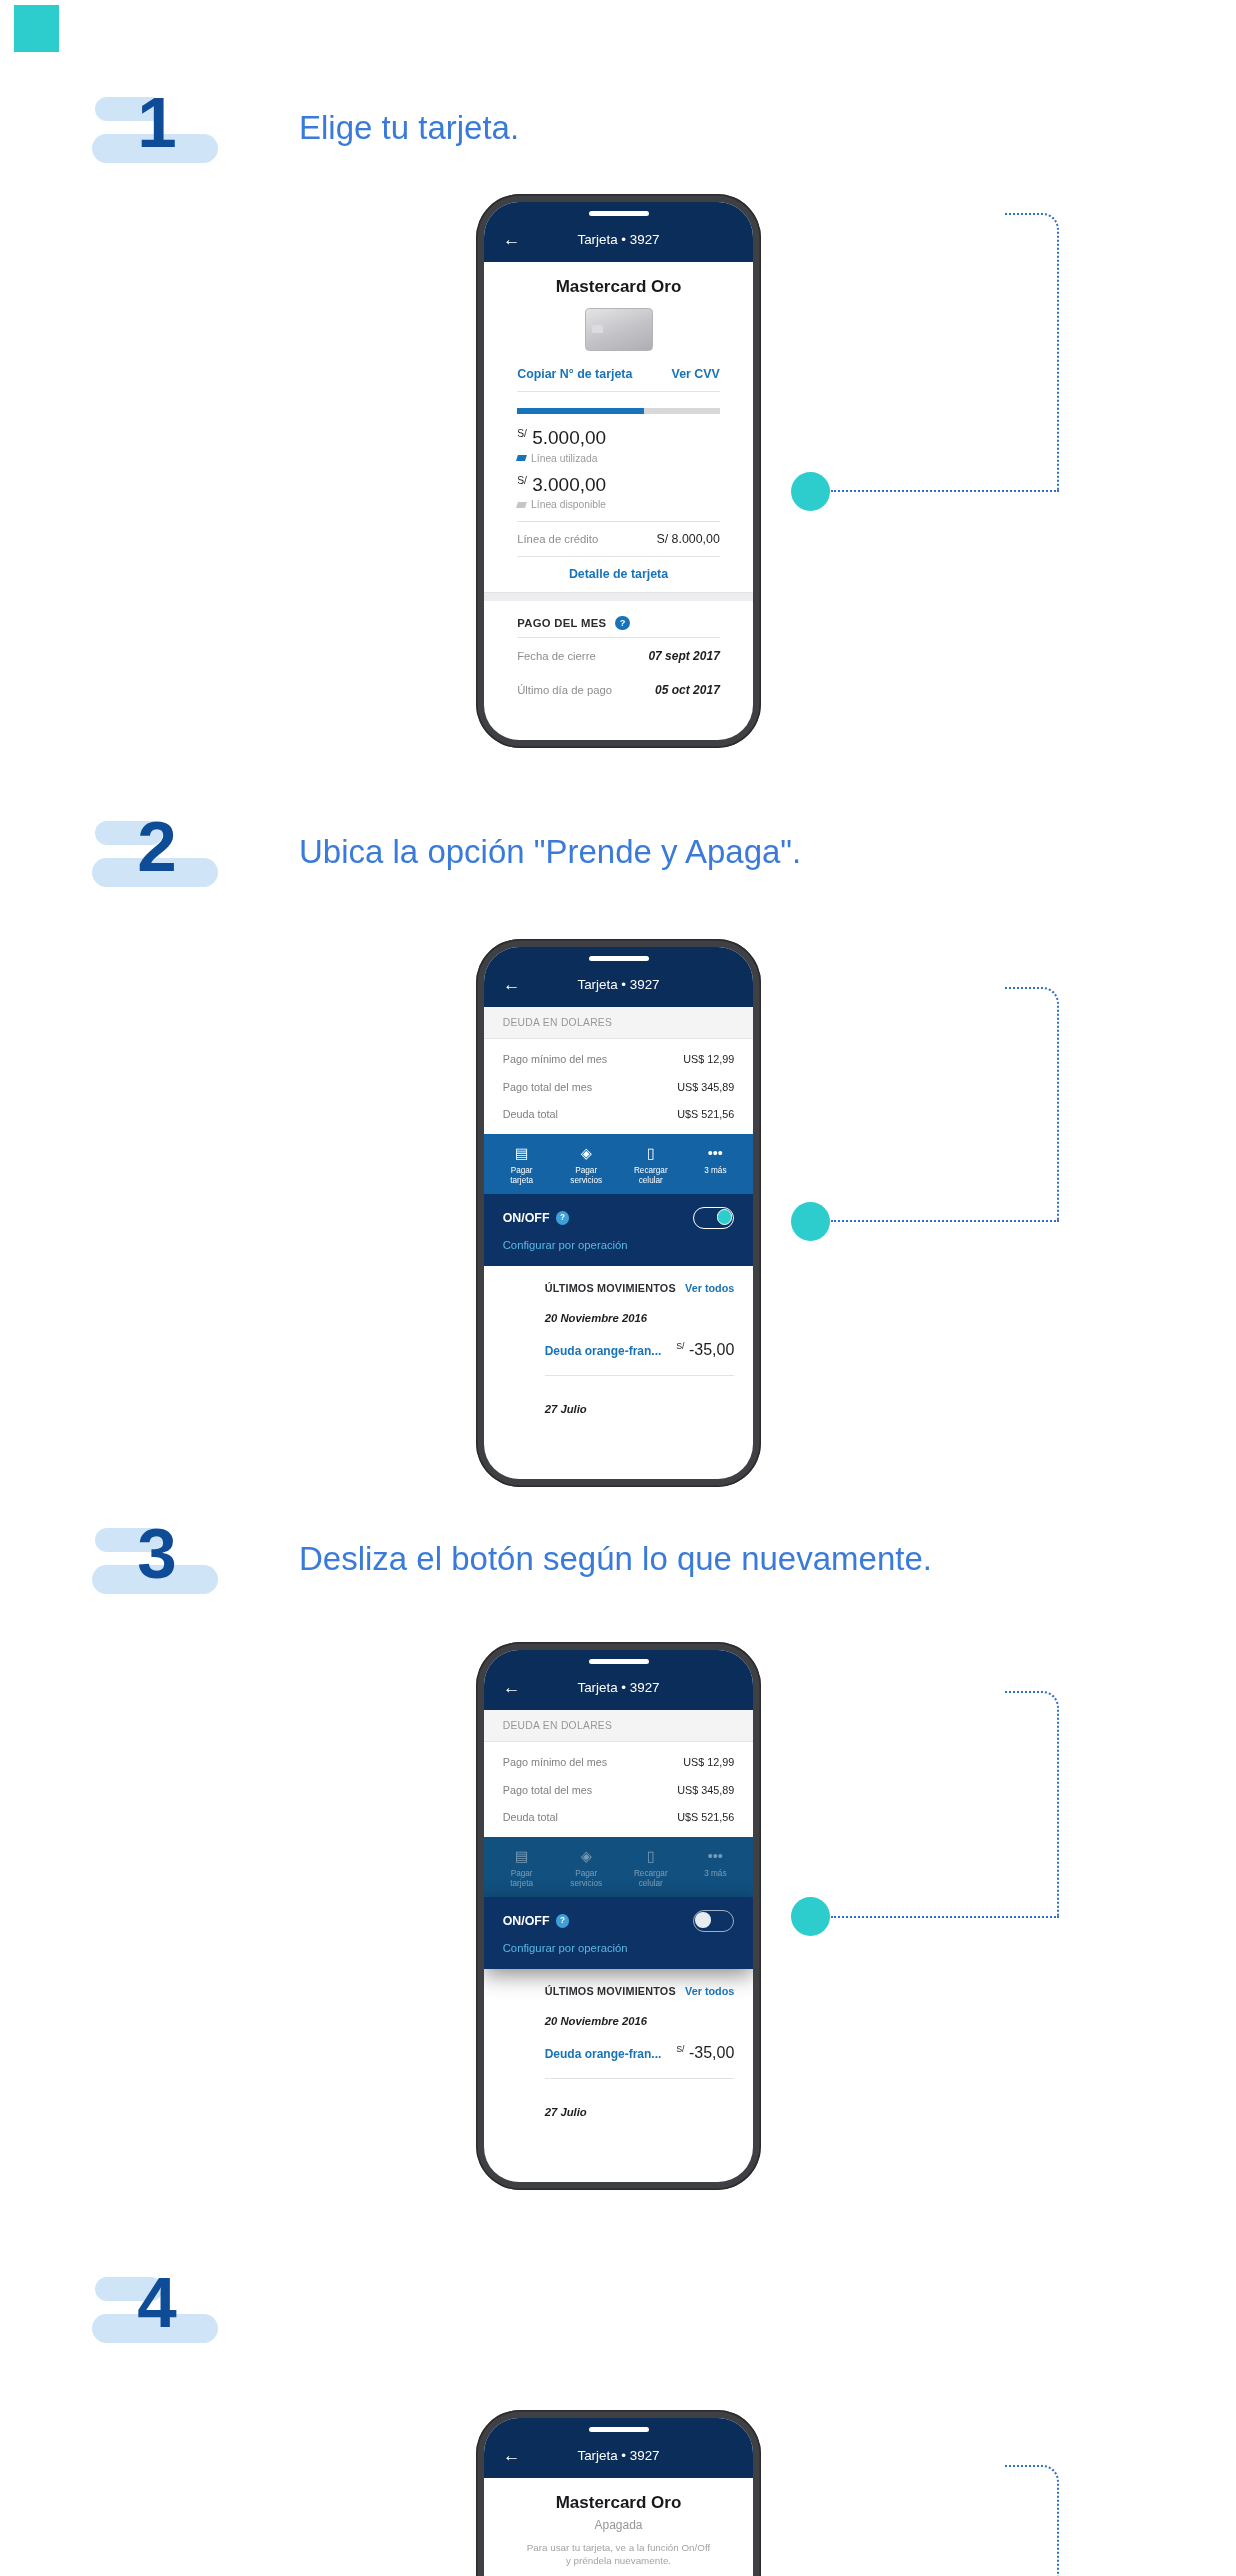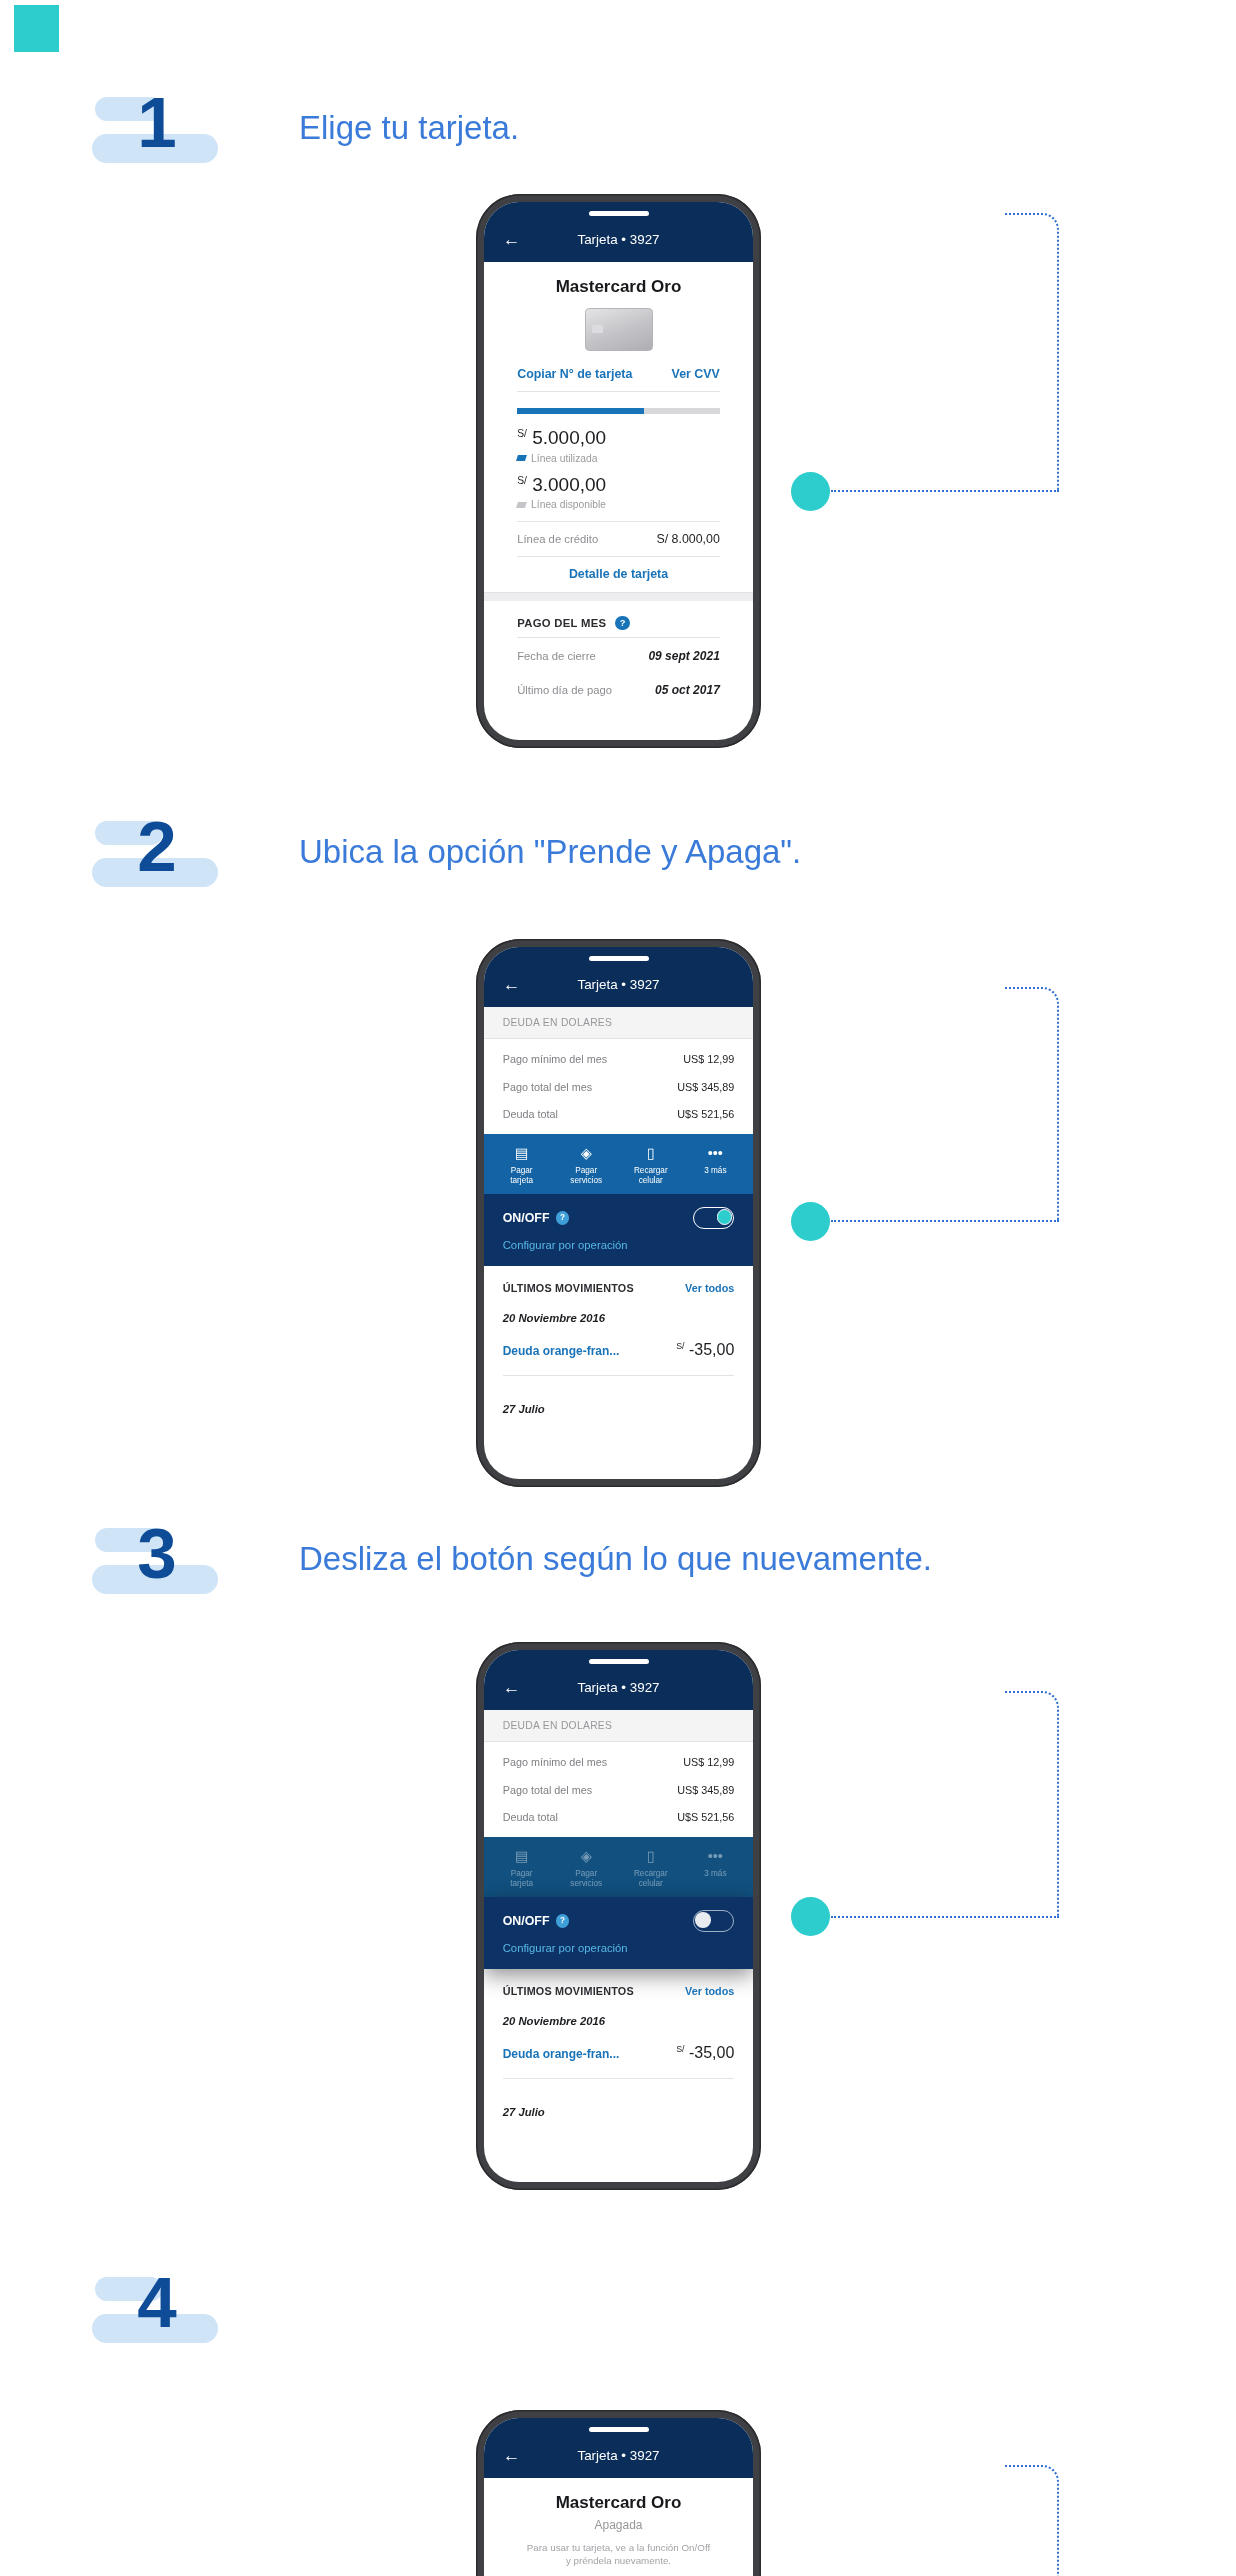--- a/index.html
+++ b/index.html
@@ -77,21 +77,21 @@
   .onoff.elevated { box-shadow:0 6.2px 20.6px rgba(0,0,0,.45); }
   .onoff-row { display:flex; align-items:center; gap:6.2px; }
   .onoff-label { font-size:12.4px; font-weight:700; }
   .info.lt { background:#3f9fd8; width:13.4px; height:13.4px; font-size:8.2px; }
   .toggle { margin-left:auto; width:41px; height:21.6px; border:1.5px solid #ffffff; border-radius:12px; position:relative; }
   .knob { position:absolute; top:1px; width:15.5px; height:15.5px; border-radius:50%; }
   .toggle.on .knob { right:1px; background:#2dcccd; border:1.5px solid #ffffff; }
   .toggle.off { border-color:#9db0c6; }
   .toggle.off .knob { left:1px; background:#e8ebf0; }
   .config { margin-top:10.3px; font-size:11.3px; color:#57b7e6; }
-  .movs { padding:15.5px 18.5px; flex:1; }
+  .movs { padding:15.5px 18.5px; flex:1;margin-left:42px; }
   .movs-top { display:flex; justify-content:space-between; align-items:center; }
   .movs-title { font-size:10.8px; font-weight:700; color:#2b2d31; letter-spacing:0.2px; }
   .movs-link { font-size:10.8px; font-weight:700; color:#1973b8; }
   .movs-date { margin-top:18.5px; font-size:11.3px; font-weight:700; font-style:italic; color:#1c1e21; }
   .mov-row { display:flex; justify-content:space-between; align-items:baseline; margin-top:16.5px;text-align:center; }
   .mov-item { font-size:12px; color:#1973b8; font-weight:700; }
   .mov-amount { font-size:16px; color:#1c1e21; }
   .mov-amount sup { font-size:8.8px; }
   .movs .hr { margin-top:15.5px; }
   .movs-footer { margin-top:27px; font-size:11.3px; font-weight:700; font-style:italic; color:#1c1e21; }
@@ -197,21 +197,21 @@
         <div class="hr"></div>
         <div class="detail-link"><span class="applink">Detalle de tarjeta</span></div>
         <div class="thick"></div>
         <div class="section-row">
           <span class="sec-title">PAGO DEL MES</span>
           <span class="info">?</span>
         </div>
         <div class="hr"></div>
         <div class="kv-row">
           <span class="kv-label">Fecha de cierre</span>
-          <span class="kv-date">09 sept 2021</span>
+          <span class="kv-date">07 sept 2017</span>
         </div>
         <div class="kv-row">
           <span class="kv-label">Último día de pago</span>
           <span class="kv-date">05 oct 2017</span>
         </div>
       </div>
     </div>
   </div>
 
   <div class="phone" style="top:939px;height:548px">

